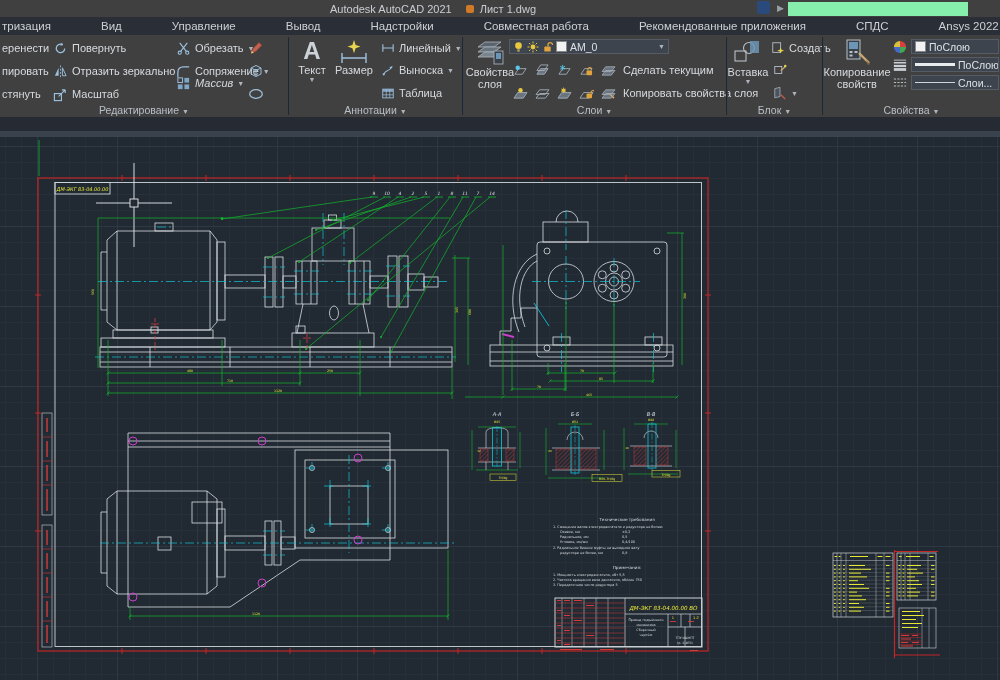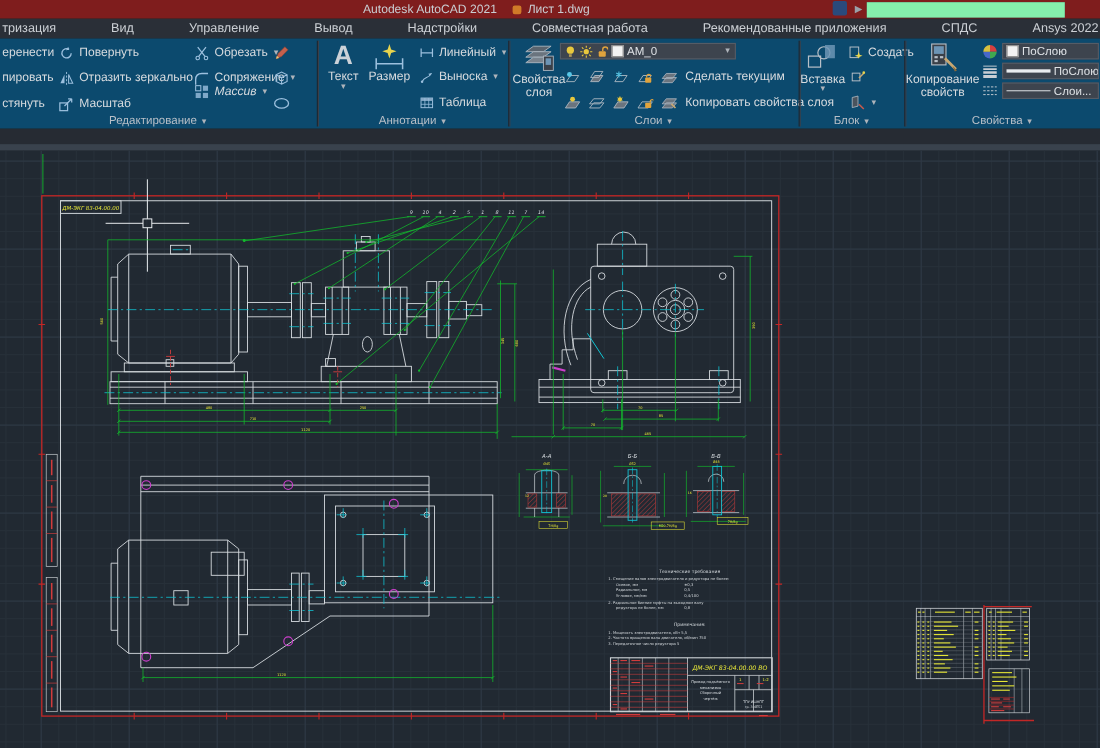--- a/index.html
+++ b/index.html
@@ -1,37 +1,37 @@
 <!DOCTYPE html>
 <html><head>
 <meta charset="utf-8">
 <style>
   html,body{margin:0;padding:0;background:#1a1e24;}
   #app{position:relative;width:1000px;height:680px;overflow:hidden;
        font-family:"Liberation Sans",sans-serif;color:#d6dade;}
   
-  #titlebar{position:absolute;left:0;top:0;width:1000px;height:17px;background:#7f1d1d;}
+  #titlebar{position:absolute;left:0;top:0;width:1000px;height:17px;background:#404040;}
   #titlecenter{position:absolute;left:330px;top:2px;height:13px;display:flex;align-items:center;
        font-size:11px;color:#c9cdd2;white-space:nowrap;}
   .dwgicon{display:inline-block;width:8px;height:8px;background:#d07a28;border-radius:2px;margin:0 6px 0 14px;}
   #acctbadge{position:absolute;left:757px;top:1px;width:13px;height:13px;background:#2a4a7c;border-radius:2px;}
   #searcharrow{position:absolute;left:777px;top:3px;font-size:9px;color:#9aa0a8;}
   #searchbox{position:absolute;left:788px;top:2px;width:180px;height:13px;background:#3d444d;
        border:7px solid #86efac;box-sizing:border-box;font-style:italic;font-size:10.5px;
        color:#969ca6;padding:0 4px;line-height:11px;overflow:hidden;white-space:nowrap;}
   
   #menubar{position:absolute;left:0;top:17px;width:1000px;height:18px;background:#2a2f37;
        display:flex;align-items:center;font-size:11.5px;color:#ccd0d5;white-space:nowrap;gap:24px;}
   .mitem{padding:0 13px;}
   .mitem.cut{padding-left:2px;}
   .micon{display:flex;align-items:center;gap:3px;margin-left:55px;}
   .micon .thumb{width:20px;height:10px;background:#4a5159;border-radius:1px;}
   .caret{font-size:7px;color:#aeb4bb;}
   
-  #ribbon{position:absolute;left:0;top:35px;width:1000px;height:82px;background:#0c4a6e;}
+  #ribbon{position:absolute;left:0;top:35px;width:1000px;height:82px;background:#404040;}
   .panel{position:absolute;top:0;height:82px;}
   .psep{position:absolute;top:2px;width:1px;height:78px;background:#22262e;box-shadow:1px 0 0 #3a404a;}
   .plabel{position:absolute;left:0;right:0;bottom:1px;text-align:center;font-size:10.5px;color:#b8bfc7;}
   .rbtn{position:absolute;display:flex;align-items:center;gap:4px;font-size:11px;color:#d6dade;height:18px;}
   .rlab{white-space:nowrap;}
   .bigbtn{position:absolute;display:flex;flex-direction:column;align-items:center;font-size:11px;color:#d6dade;}
   .ic{display:inline-flex;}
   .ic svg{display:block;}
   .ddfield{position:absolute;height:15px;background:#3d444e;border:1px solid #555c66;box-sizing:border-box;
        display:flex;align-items:center;gap:3px;font-size:10.5px;color:#dde1e5;padding:0 3px;overflow:hidden;}

